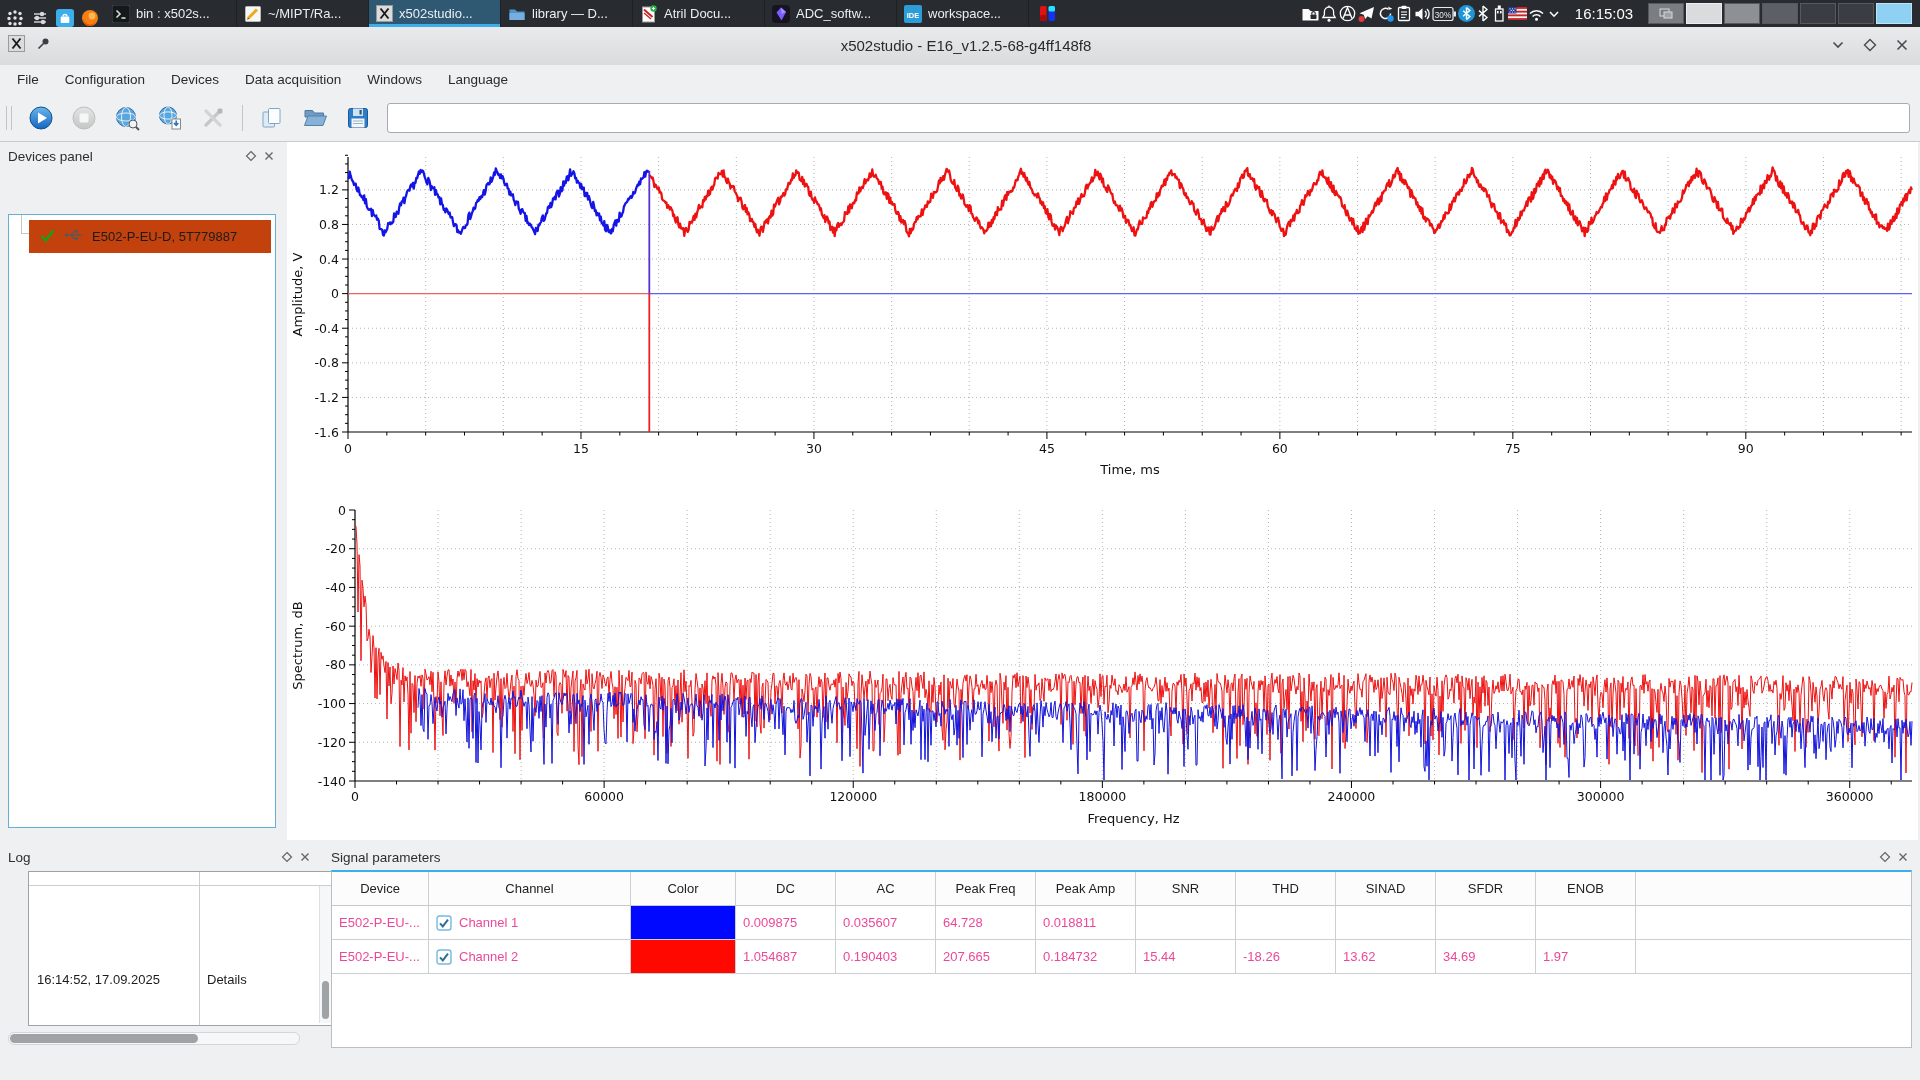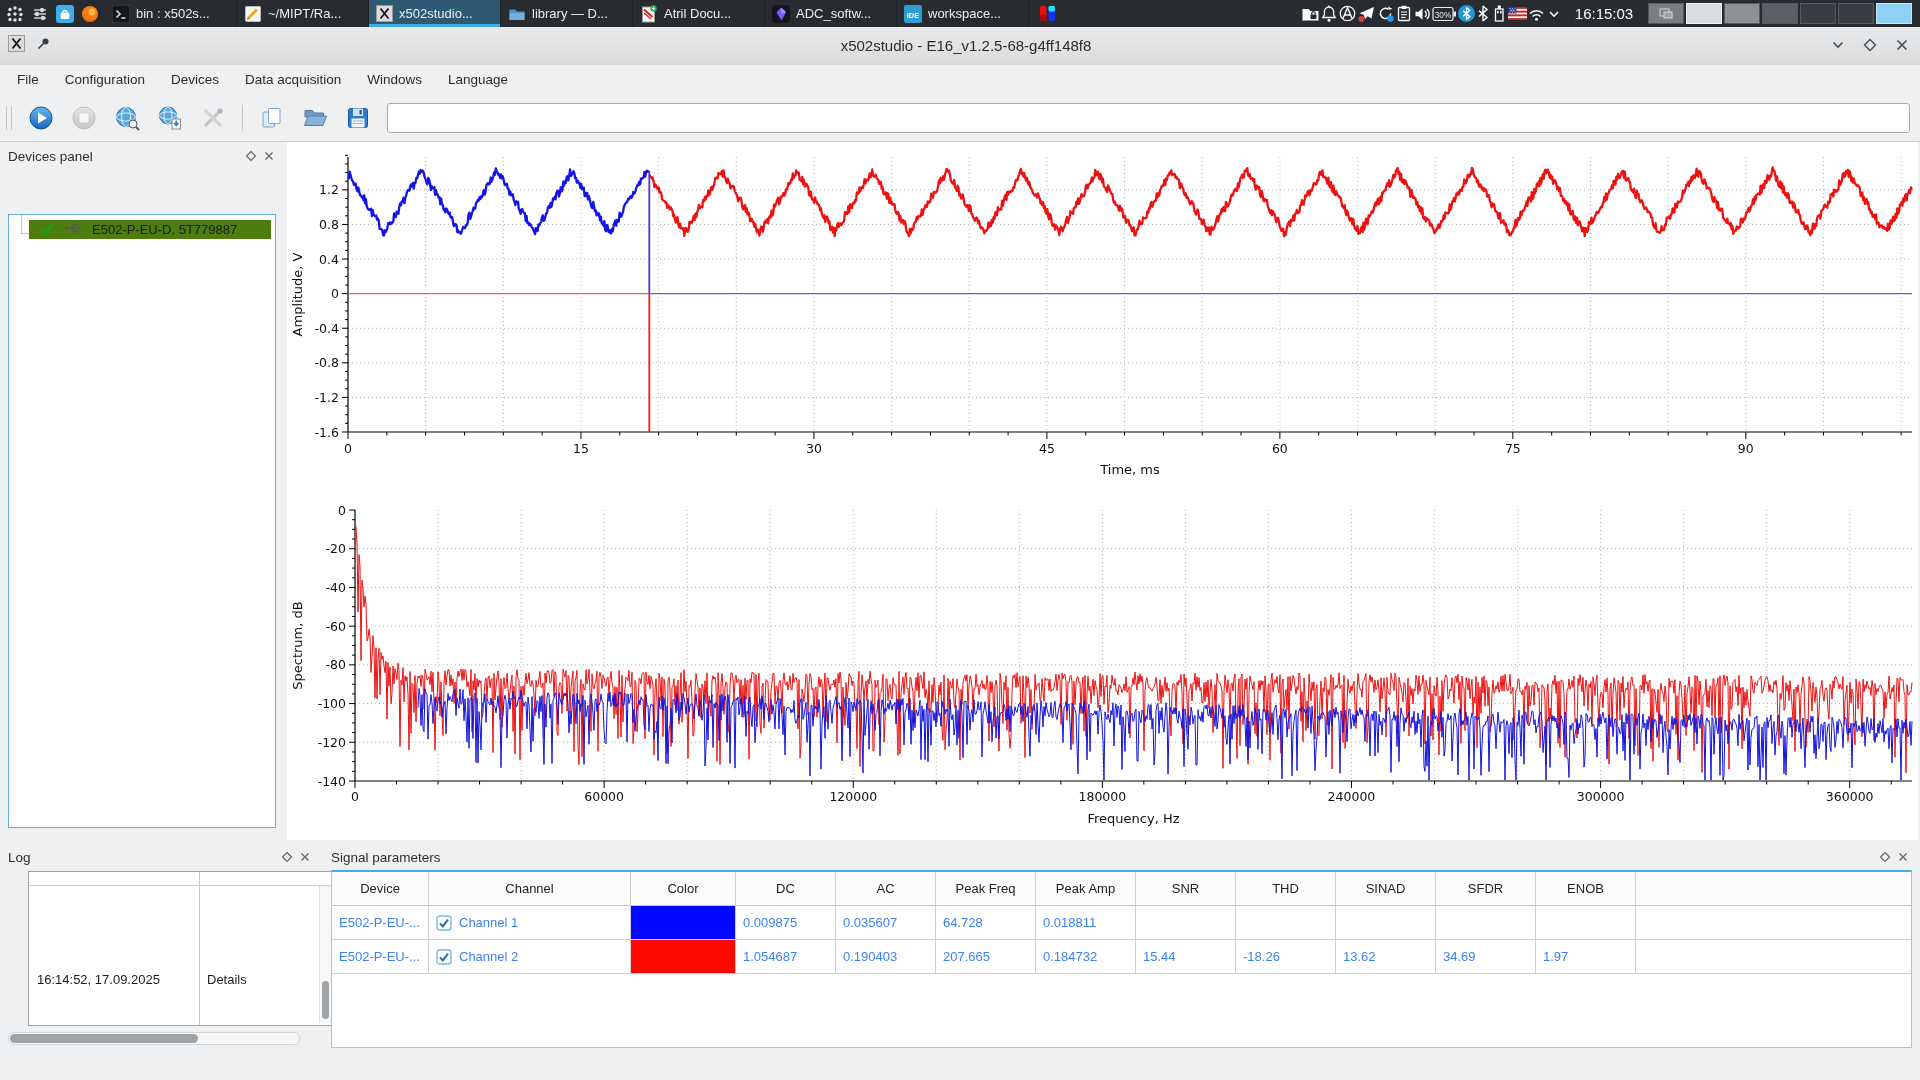--- a/index.html
+++ b/index.html
@@ -1,21 +1,21 @@
 <!DOCTYPE html>
 <html><head>
 <meta charset="utf-8">
 <style>
   html,body{margin:0;padding:0;background:#555;}
   .screen{position:relative;width:1920px;height:1080px;overflow:hidden;
           font-family:"Liberation Sans",sans-serif;background:#eff0f1;}
   .abs{position:absolute;}
 
   
-  .taskbar{left:0;top:0;width:1920px;height:27px;background:#282c30;display:flex;align-items:center;}
+  .taskbar{left:0;top:0;width:1920px;height:27px;background:#282c30;display:flex;align-items:flex-end;}
   .launchers{display:flex;align-items:center;gap:7px;padding:0 6px;}
   .task-buttons{display:flex;height:27px;}
   .task-btn{width:132px;height:27px;display:flex;align-items:center;gap:6px;padding:0 7px;box-sizing:border-box;
             border-right:1px solid #1d2124;color:#eceff1;font-size:13px;}
   .task-btn .tb-label{white-space:nowrap;overflow:hidden;text-overflow:ellipsis;}
   .task-btn.active{background:#2f5872;box-shadow:inset 0 -3px 0 #3daee9;}
   .tray{left:1038px;top:0;width:524px;height:27px;display:flex;align-items:center;justify-content:flex-end;}
   .tray-ic{display:flex;align-items:center;justify-content:center;height:20px;}
   .tray-ic:first-child{margin-right:auto;}
   .clock{left:1564px;top:0;width:80px;height:27px;line-height:27px;text-align:center;color:#fcfcfc;font-size:15px;}
@@ -46,21 +46,21 @@
   .panel-title{height:24px;display:flex;align-items:center;font-size:13.5px;color:#2e2e2e;padding:0 6px;}
   .panel-title .spacer{flex:1;}
   .panel-btn{display:flex;align-items:center;justify-content:center;width:18px;height:18px;}
 
   .devices-panel{left:2px;top:144px;width:282px;height:692px;}
   .refresh-btn{position:absolute;left:6px;top:28px;width:268px;height:34px;background:linear-gradient(#fdfdfd,#f2f3f4);
                border:1px solid #b7b9ba;border-radius:3px;display:flex;align-items:center;justify-content:center;
                gap:8px;font-size:13.5px;color:#2b2b2b;}
   .device-list{position:absolute;left:6px;top:70px;width:268px;height:614px;background:#fff;
                border:1px solid #66aed6;box-sizing:border-box;}
-  .tree-item{position:absolute;left:20px;top:5px;right:4px;height:19px;background:#4d7c0f;
+  .tree-item{position:absolute;left:20px;top:5px;right:4px;height:33px;background:#c2410c;
              display:flex;align-items:center;gap:8px;padding-left:10px;font-size:13px;color:#1c1c1c;}
   .guide-v{position:absolute;left:12px;top:0;width:1px;height:18px;background:#c3c6c8;}
   .guide-h{position:absolute;left:12px;top:18px;width:9px;height:1px;background:#c3c6c8;}
 
   .charts{left:287px;top:142px;width:1631px;height:698px;background:#fff;}
 
   .log-panel{left:2px;top:845px;width:318px;height:213px;}
   .log-table{position:absolute;left:6px;top:26px;width:306px;height:155px;background:#fff;
              border:1px solid #9fa2a4;box-sizing:border-box;margin-left:20px;}
   .log-col-divider{position:absolute;left:170px;top:0;bottom:0;width:1px;background:#cbcdcf;}
@@ -71,21 +71,21 @@
   .hscroll{position:absolute;left:6px;top:187px;width:292px;height:13px;background:#f6f7f8;border:1px solid #d4d6d8;
            border-radius:6px;box-sizing:border-box;}
   .hscroll .thumb{position:absolute;left:1px;top:1px;width:188px;height:9px;background:#9fa3a6;border-radius:4.5px;}
 
   .signal-panel{left:325px;top:845px;width:1593px;height:213px;}
   .sig-table{position:absolute;left:6px;top:25px;width:1581px;height:178px;background:#fff;
              border:1px solid #bcbec0;border-top:2px solid #3daee9;box-sizing:border-box;}
   .sig-row{display:flex;height:33px;border-bottom:1px solid #cdd0d2;}
   .sig-row.header{height:33px;background:#fcfcfd;border-bottom:1px solid #c6c8ca;}
   .sig-cell{box-sizing:border-box;border-right:1px solid #cdd0d2;display:flex;align-items:center;
-            font-size:13px;color:#3b82f6;padding-left:7px;overflow:hidden;white-space:nowrap;}
+            font-size:13px;color:#ec4899;padding-left:7px;overflow:hidden;white-space:nowrap;}
   .sig-cell.h{justify-content:center;padding-left:0;color:#222;}
   .sig-cell.color-cell{padding:0;}
   .swatch{width:100%;height:100%;}
   .chk{display:flex;align-items:center;justify-content:center;width:16px;height:16px;margin-right:7px;flex:none;}
 </style>
 </head>
 <body>
 
 <div class="screen">
 

